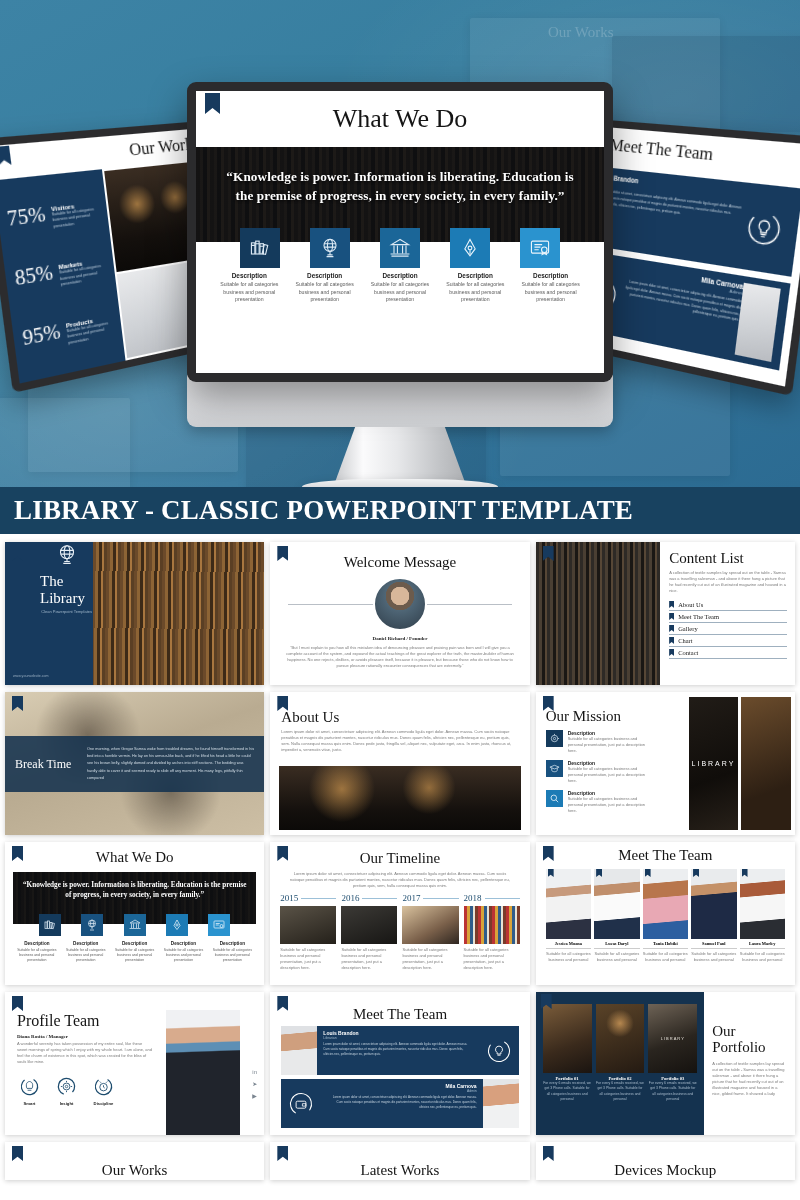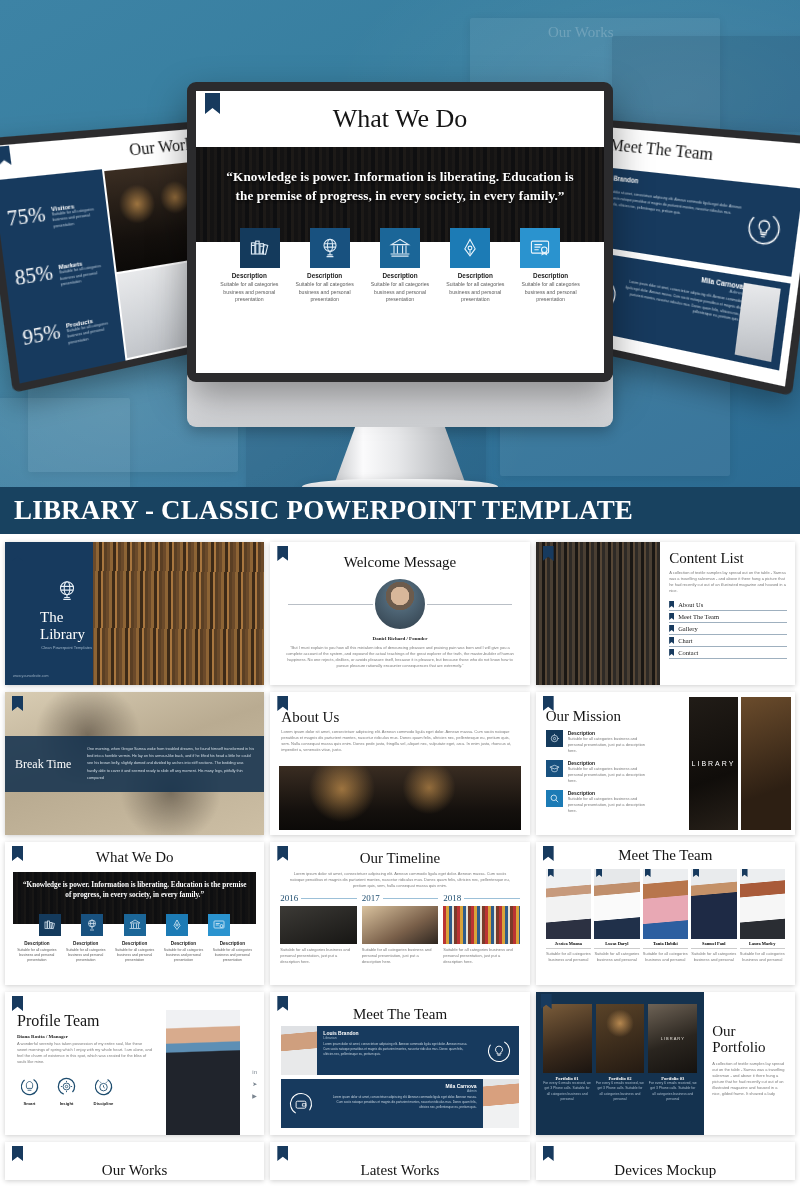--- a/index.html
+++ b/index.html
@@ -325,21 +325,21 @@
 
 <div class="titlebar">
   <h1>LIBRARY - CLASSIC POWERPOINT TEMPLATE</h1>
 </div>
 
 <div class="grid">
 
   <div class="card">
     <div class="flag" style="z-index:4;"></div>
     <div style="display:flex;height:100%;">
-      <div class="navy" style="width:34%;position:relative;display:flex;flex-direction:column;align-items:center;justify-content:center;padding-left:35px;">
+      <div class="navy" style="width:34%;position:relative;display:flex;flex-direction:column;align-items:center;justify-content:flex-start;padding-left:35px;">
         <div style="margin-bottom:5px;">
           <svg width="26" height="26" viewBox="0 0 28 28">
               <g fill="none" stroke="#e6eef5" stroke-width="1.2">
                 <circle cx="14" cy="11" r="7"></circle>
                 <ellipse cx="14" cy="11" rx="3" ry="7"></ellipse>
                 <path d="M7.2 9h13.6M7.2 13h13.6M14 18v3M10 23h8M11 21h6"></path>
               </g>
             </svg>
         </div>
         <div class="serif" style="color:#fff;font-size:15px;">The Library</div>
@@ -550,20 +550,28 @@
 
   <div class="card">
     <div class="flag"></div>
     <div style="padding:8px 10px 4px;">
       <div class="ctitle">Our Timeline</div>
       <div class="lorem" style="text-align:center;margin-top:4px;padding:0 8px;">Lorem ipsum dolor sit amet, consectetuer adipiscing elit. Aenean commodo ligula eget dolor. Aenean massa. Cum sociis natoque penatibus et magnis dis parturient montes, nascetur ridiculus mus. Donec quam felis, ultricies nec, pellentesque eu, pretium quis, sem, hulla consequat massa quis enim.</div>
     </div>
     <div style="display:flex;gap:5px;padding:0 10px;">
       <div style="flex:1;">
         <div style="display:flex;align-items:center;gap:3px;">
+            <span class="serif" style="font-size:9px;color:#1d4c6e;">2015</span>
+            <span style="flex:1;height:1px;background:#9cc0d8;"></span>
+          </div>
+        <div class="tex-dark" style="height:38px;margin:3px 0;background:linear-gradient(160deg,#5a5347,#24201a);"></div>
+        <div class="lorem">Suitable for all categories business and personal presentation, just put a description here.</div>
+      </div>
+      <div style="flex:1;">
+        <div style="display:flex;align-items:center;gap:3px;">
             <span class="serif" style="font-size:9px;color:#1d4c6e;">2016</span>
             <span style="flex:1;height:1px;background:#9cc0d8;"></span>
           </div>
         <div style="height:38px;margin:3px 0;background:linear-gradient(160deg,#3c3a36,#171614);"></div>
         <div class="lorem">Suitable for all categories business and personal presentation, just put a description here.</div>
       </div>
       <div style="flex:1;">
         <div style="display:flex;align-items:center;gap:3px;">
             <span class="serif" style="font-size:9px;color:#1d4c6e;">2017</span>
             <span style="flex:1;height:1px;background:#9cc0d8;"></span>

